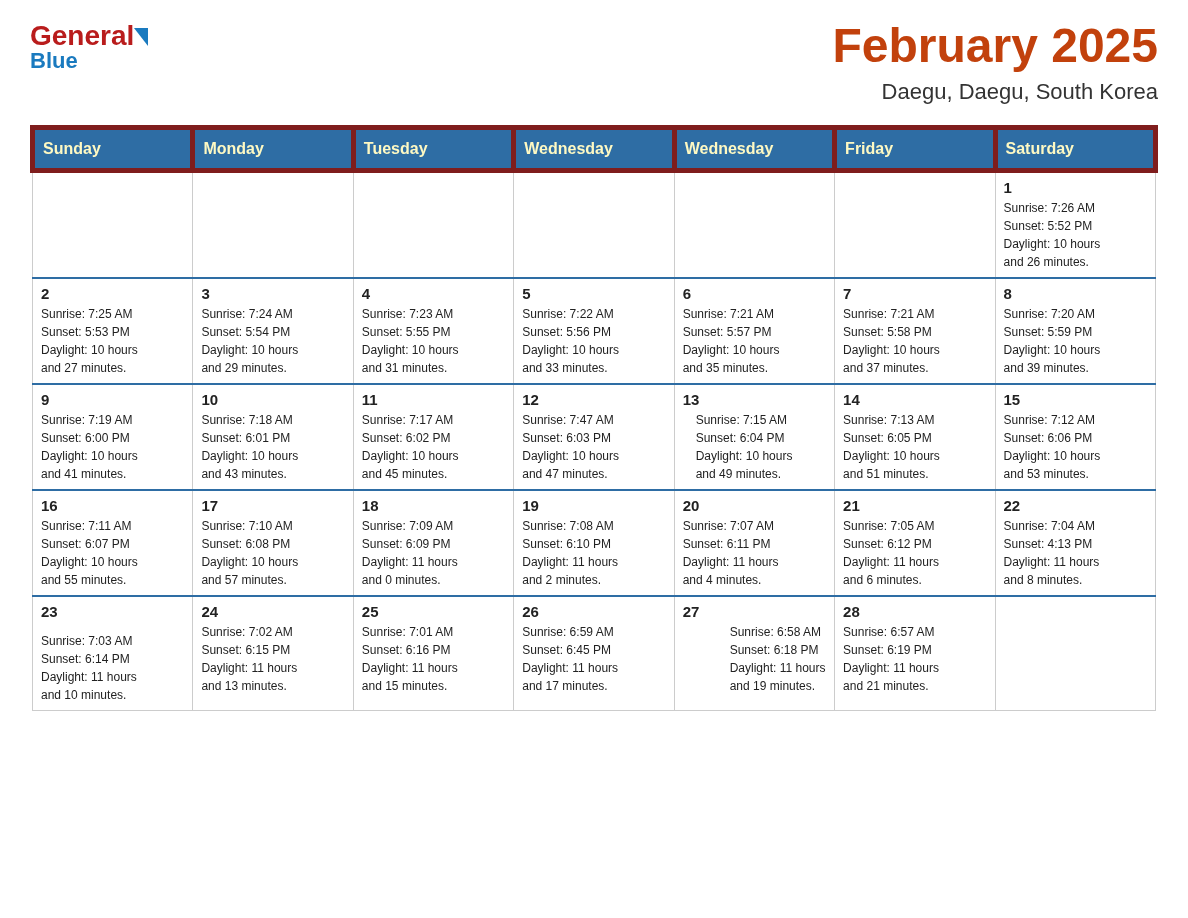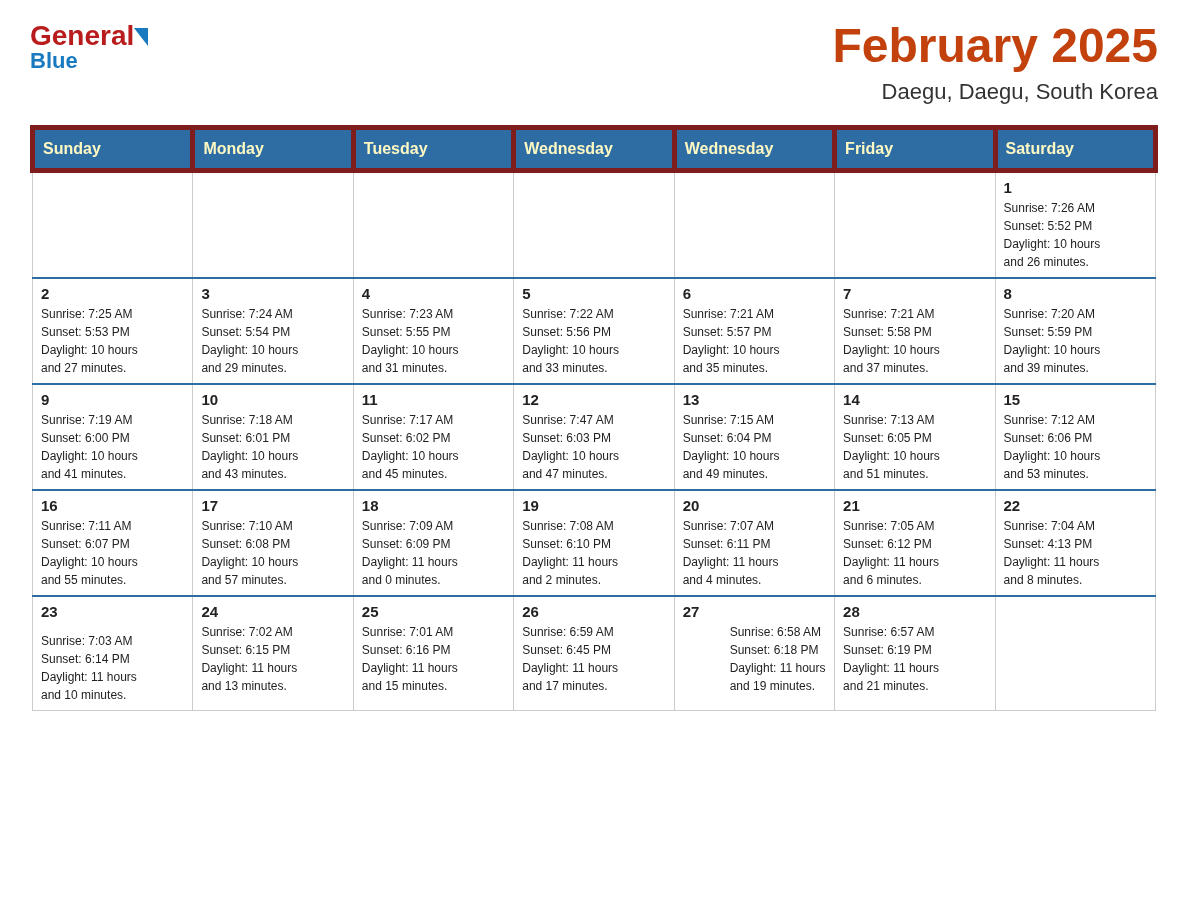--- a/index.html
+++ b/index.html
@@ -225,21 +225,21 @@
         </td>
         <td>
           <span class="day-num">12</span>
           <div class="day-info" style="white-space: pre-line;">Sunrise: 7:47 AM
 Sunset: 6:03 PM
 Daylight: 10 hours
 and 47 minutes.</div>
         </td>
         <td>
           <span class="day-num">13</span>
-          <div class="day-info" style="white-space: pre-line;">Sunrise: 7:15 AM
+          <div class="day-info" style="white-space: pre-line; margin-left: 13px;">Sunrise: 7:15 AM
 Sunset: 6:04 PM
 Daylight: 10 hours
 and 49 minutes.</div>
         </td>
         <td>
           <span class="day-num">14</span>
           <div class="day-info" style="white-space: pre-line;">Sunrise: 7:13 AM
 Sunset: 6:05 PM
 Daylight: 10 hours
 and 51 minutes.</div>

